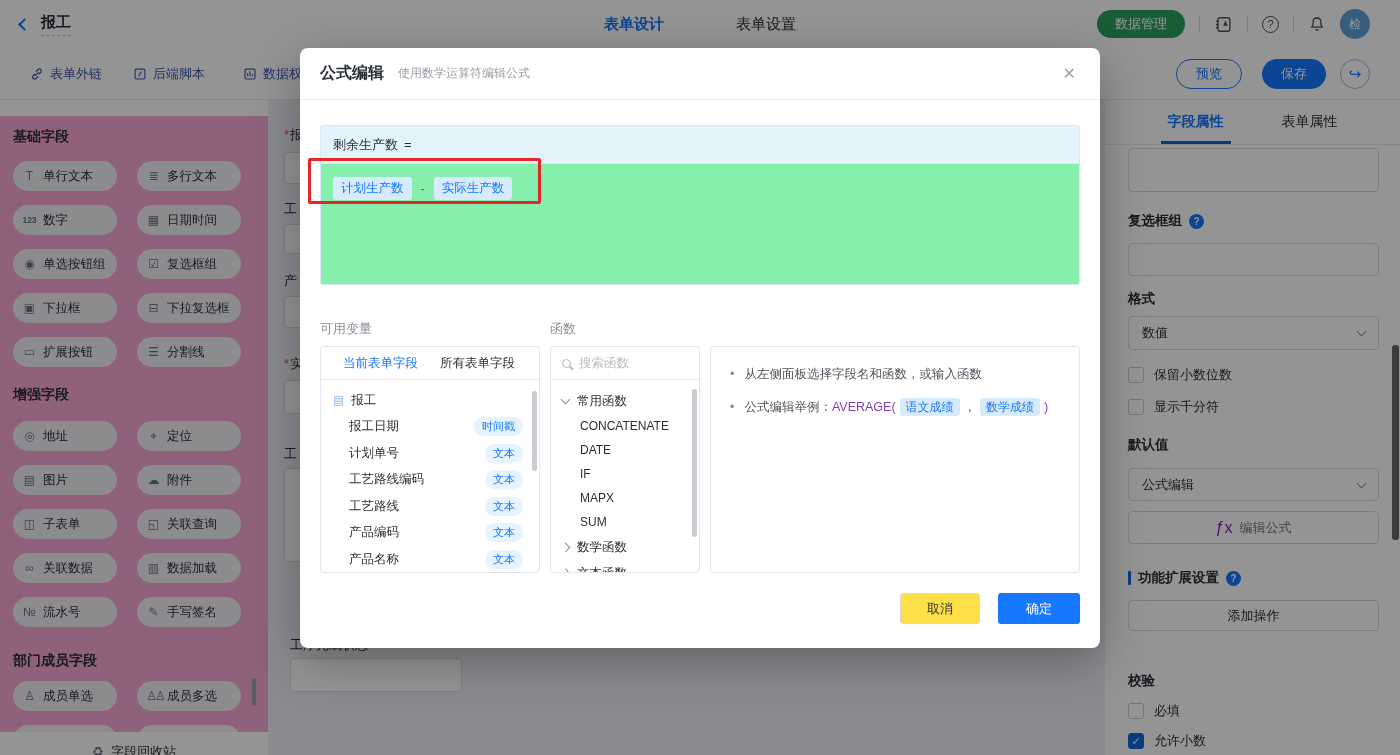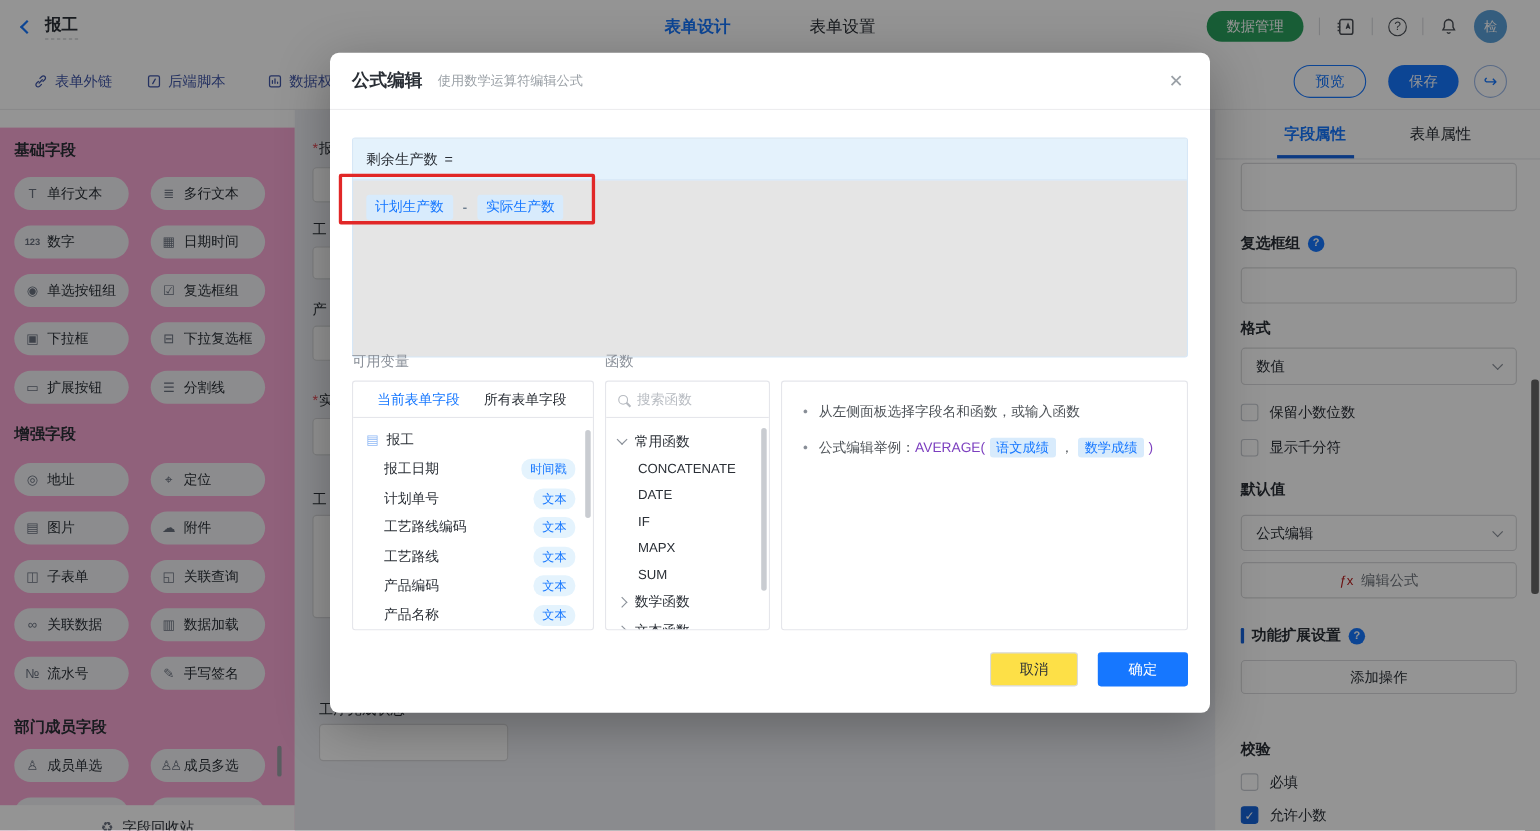--- a/index.html
+++ b/index.html
@@ -55,31 +55,31 @@
 .chev.d{transform:rotate(45deg);margin-top:-3px}
 .chev.r{transform:rotate(-45deg)}
 .cbrow{position:absolute;left:23px;display:flex;align-items:center;gap:10px;font-size:13px;cursor:pointer}
 .cb{width:16px;height:16px;border:1.5px solid #c8ccd2;border-radius:3px;background:#fff;flex:none;display:flex;align-items:center;justify-content:center;font-size:11px}
 .cb.checked{background:#1664d9;border-color:#1664d9;color:#fff}
 .cb.checked::after{content:"✓"}
 .qblue{width:15px;height:15px;border-radius:50%;background:#1677ff;color:#fff;font-size:10px;display:inline-flex;align-items:center;justify-content:center;flex:none}
 .qblue::after{content:"?"}
 .extbar{width:3px;height:14px;background:#1664e0;border-radius:1px;flex:none}
 .pbtn{position:absolute;left:23px;width:251px;border:1px solid #d9dadc;border-radius:4px;background:#fff;display:flex;align-items:center;justify-content:center;gap:7px;font-size:13px;cursor:pointer}
-.fxg{color:#b91c1c;font-size:12px}
+.fxg{color:#6d28d9;font-size:16px}
 .winscroll{position:absolute;left:1392px;top:345px;width:7px;height:195px;background:#666;border-radius:3px}
 
 .overlay{position:absolute;inset:0;background:rgba(0,0,0,0.42);z-index:10}
 .modal{position:absolute;left:300px;top:48px;width:800px;height:600px;background:#fff;border-radius:8px;box-shadow:0 12px 48px rgba(0,0,0,.3);z-index:20}
 .mhead{position:absolute;left:0;top:0;width:800px;height:52px;border-bottom:1px solid #ededef;display:flex;align-items:center;padding:0 20px;gap:14px}
 .mtitle{font-size:16px;font-weight:600}
 .msub{font-size:12px;color:#9aa0a6}
 .mclose{position:absolute;right:24px;top:16px;font-size:16px;color:#9aa0a6;cursor:pointer}
 .mclose::after{content:"✕"}
-.fbox{position:absolute;left:20px;top:77px;width:760px;height:200px;border:1px solid #d6e7f7;border-radius:3px;background:#e5e5e5}
+.fbox{position:absolute;left:20px;top:77px;width:760px;height:160px;border:1px solid #d6e7f7;border-radius:3px;background:#86efac}
 .fboxhead{height:38px;background:#e4f2fc;display:flex;align-items:center;padding:0 12px;font-size:13px;gap:6px;border-bottom:1px solid #d6e7f7}
 .fchips{display:flex;align-items:center;gap:9px;padding:13px 12px;font-size:13px}
 .chip{background:#d8ebfc;color:#1677ff;border-radius:3px;padding:3px 8px;font-size:12.5px}
 .op{color:#4e6378}
 .redrect{position:absolute;left:8px;top:110px;width:233px;height:46px;border:3px solid #e12727;border-radius:2px;pointer-events:none;z-index:5}
 .seclabel{position:absolute;font-size:13px;color:#8a9099}
 .vpanel{position:absolute;left:20px;top:298px;width:220px;height:227px;border:1px solid #e5e6eb;border-radius:3px;overflow:hidden;background:#fff}
 .vtabs{height:33px;border-bottom:1px solid #e5e6eb;display:flex;align-items:center;gap:22px;padding-left:22px;font-size:12.5px}
 .vtab{cursor:pointer}
 .vtab.on{color:#1677ff}

